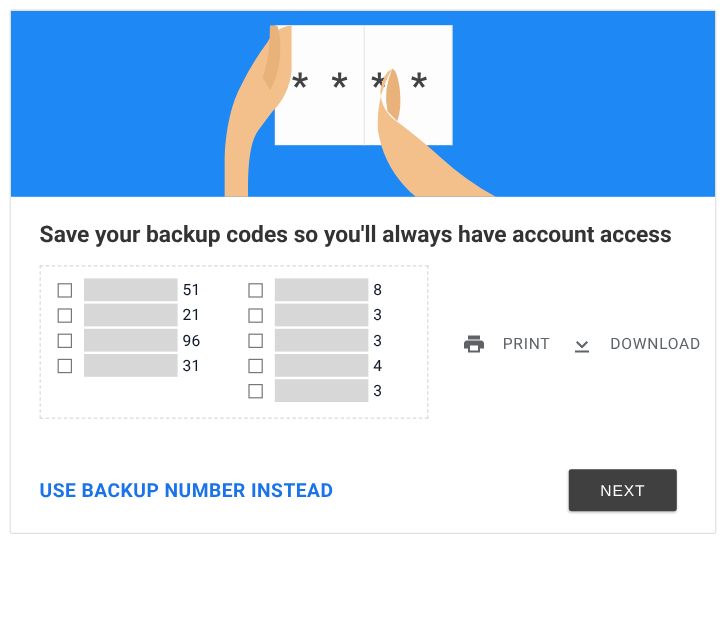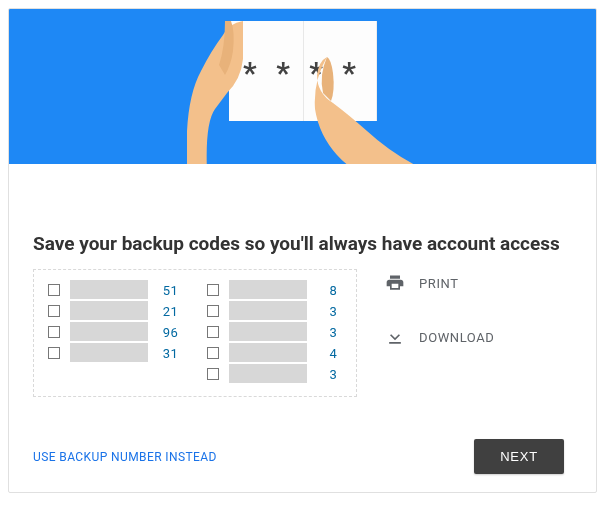--- a/index.html
+++ b/index.html
@@ -59,21 +59,20 @@
     }
     .hand-right {
       position: absolute;
       left: 300px;
       top: 48px;
       width: 110px;
       height: 120px;
     }
     .content {
       padding: 20px 24px 18px 24px;
-      margin-top: 48px;
     }
     .title {
       font-size: 19px;
       color: #333;
       margin-bottom: 14px;
     }
     .desc {
       font-size: 13.5px;
       color: #555;
       line-height: 1.45;
@@ -109,30 +108,29 @@
       flex: 0 0 12px;
     }
     .code-row .mask {
       width: 78px;
       height: 19px;
       margin-bottom:1px;
       background: #d7d7d7;
     }
     .code-row .tail {
       font-size: 13px;
-      color: #0369a1;
+      color: #0f172a;
       margin-left: -6px;
       width: 26px;
       letter-spacing: 0.3px;
-      text-align: right;
     }
     .actions {
       display: flex;
-      flex-direction: column;
-      gap: 34px;
+      flex-direction: row;
+      gap: 16px;
       padding-top: 4px;
     }
     .action-btn {
       display: flex;
       align-items: center;
       gap: 14px;
       color: #5f6368;
       cursor: pointer;
       font-size: 13px;
       letter-spacing: .6px;
@@ -142,22 +140,22 @@
       height: 20px;
     }
     .footer {
       display: flex;
       justify-content: space-between;
       align-items: center;
       margin-top: 42px;
     }
     .link-btn {
       color: #1a73e8;
-      font-size: 12px;
-      font-weight: 400;
+      font-size: 16px;
+      font-weight: 700;
       letter-spacing: .4px;
       cursor: pointer;
     }
     .next-btn {
       margin-right: 8px;
       background: #404040;
       color: #fff;
       border: none;
       padding: 10px 26px;
       border-radius: 2px;

